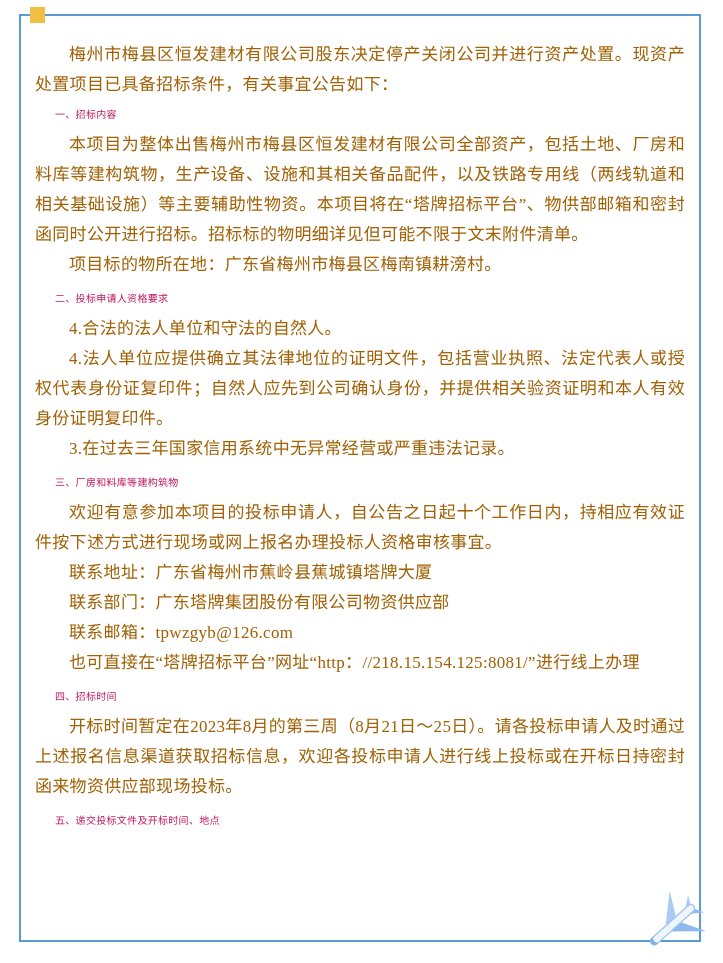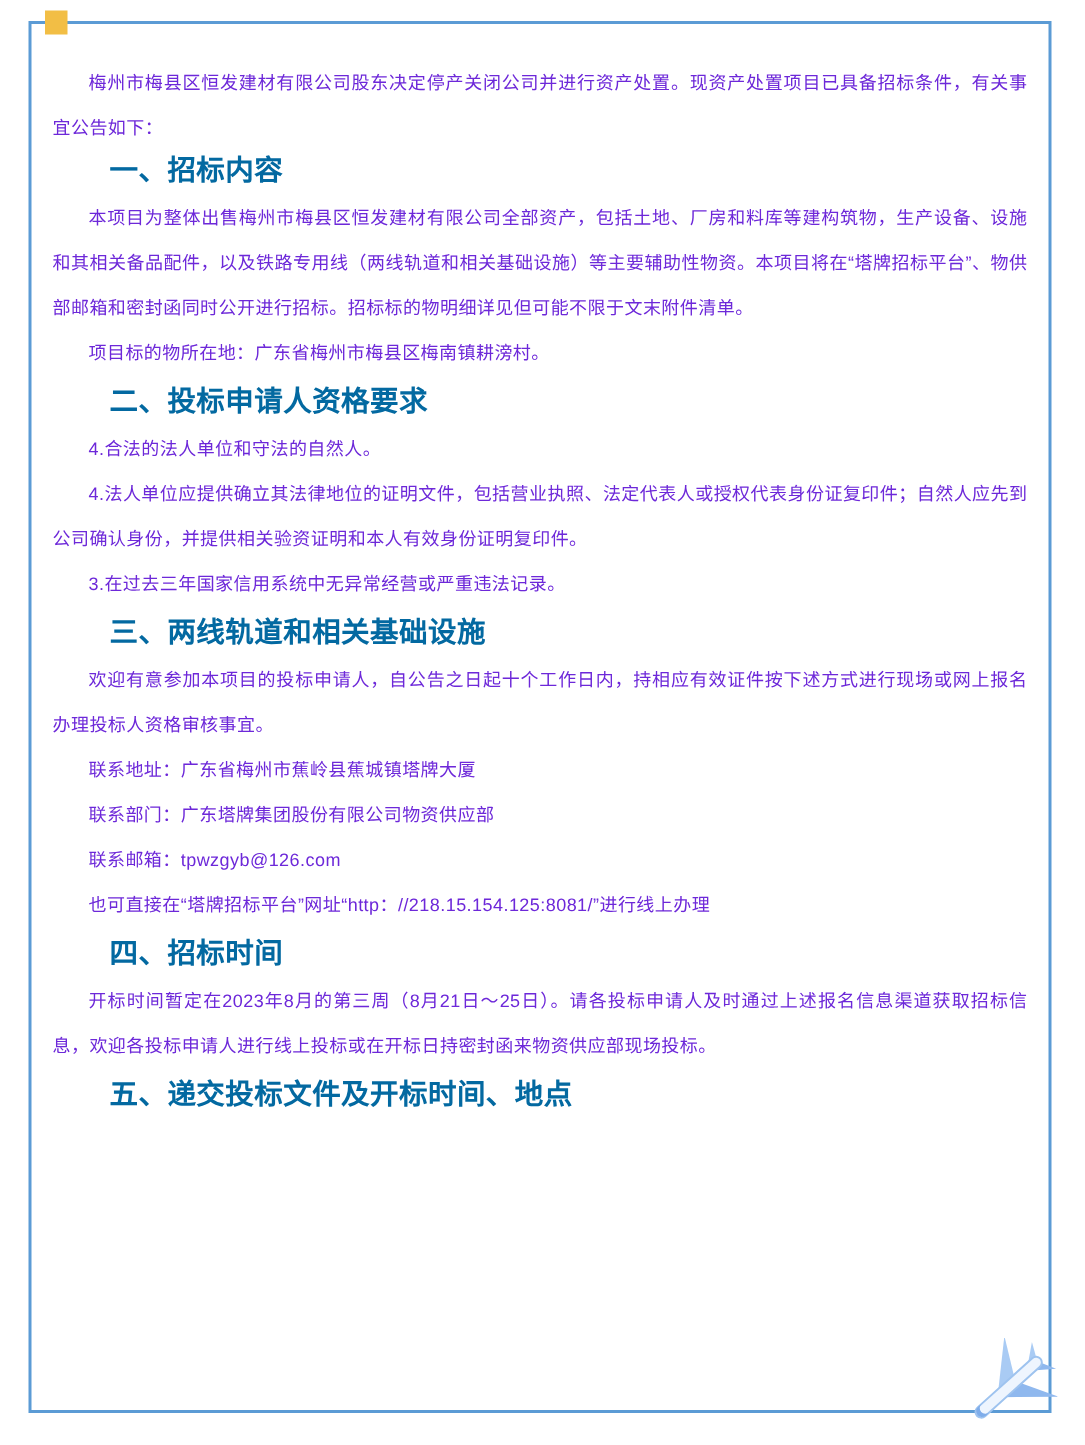--- a/index.html
+++ b/index.html
@@ -28,32 +28,33 @@
   .accent-square {
     position: absolute;
     left: 9px;
     top: -9px;
     width: 15px;
     height: 16px;
     background: #f2be45;
     z-index: 3;
   }
   .para {
-    font-size: 12px;
+    font-size: 17px;
     line-height: 30px;
-    color: #6d28d9;
+    color: #a16207;
     text-align: justify;
     text-indent: 2em;
     letter-spacing: 0.3px;
+    font-family: Liberation Serif, serif;
   }
   .heading {
-    font-size: 19px;
+    font-size: 10px;
     line-height: 30px;
-    color: #0369a1;
-    font-weight: bold;
+    color: #be185d;
+    font-weight: normal;
     text-indent: 2em;
     letter-spacing: 0.3px;
   }
   .section-gap .heading {
     margin-top: 4px;
   }
   .airplane {
     position: absolute;
     right: -6px;
     bottom: -22px;
@@ -79,21 +80,21 @@
     </section>
 
     <section class="section-gap">
       <h2 class="heading">二、投标申请人资格要求</h2>
       <p class="para">4.合法的法人单位和守法的自然人。</p>
       <p class="para">4.法人单位应提供确立其法律地位的证明文件，包括营业执照、法定代表人或授权代表身份证复印件；自然人应先到公司确认身份，并提供相关验资证明和本人有效身份证明复印件。</p>
       <p class="para">3.在过去三年国家信用系统中无异常经营或严重违法记录。</p>
     </section>
 
     <section class="section-gap">
-      <h2 class="heading">三、两线轨道和相关基础设施</h2>
+      <h2 class="heading">三、厂房和料库等建构筑物</h2>
       <p class="para">欢迎有意参加本项目的投标申请人，自公告之日起十个工作日内，持相应有效证件按下述方式进行现场或网上报名办理投标人资格审核事宜。</p>
       <p class="para">联系地址：广东省梅州市蕉岭县蕉城镇塔牌大厦</p>
       <p class="para">联系部门：广东塔牌集团股份有限公司物资供应部</p>
       <p class="para">联系邮箱：tpwzgyb@126.com</p>
       <p class="para">也可直接在“塔牌招标平台”网址“http：//218.15.154.125:8081/”进行线上办理</p>
     </section>
 
     <section class="section-gap">
       <h2 class="heading">四、招标时间</h2>
       <p class="para">开标时间暂定在2023年8月的第三周（8月21日～25日）。请各投标申请人及时通过上述报名信息渠道获取招标信息，欢迎各投标申请人进行线上投标或在开标日持密封函来物资供应部现场投标。</p>

